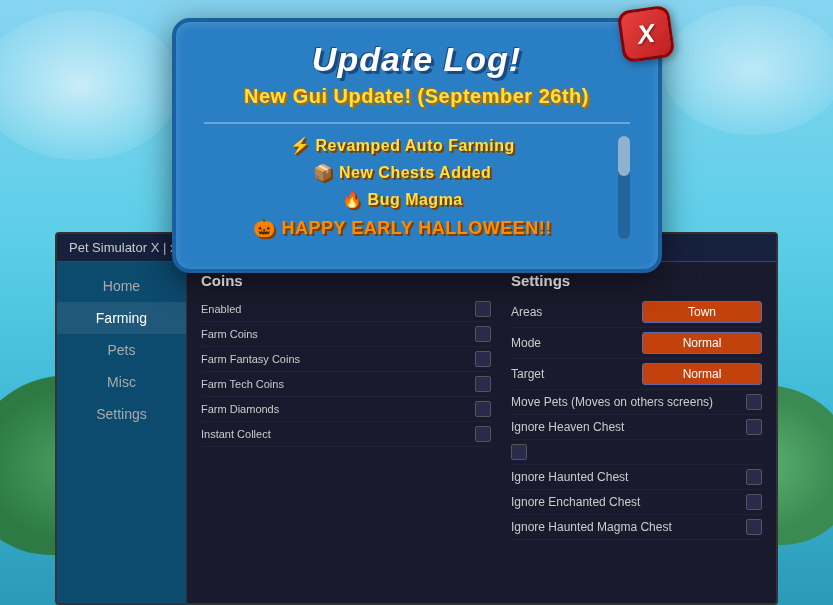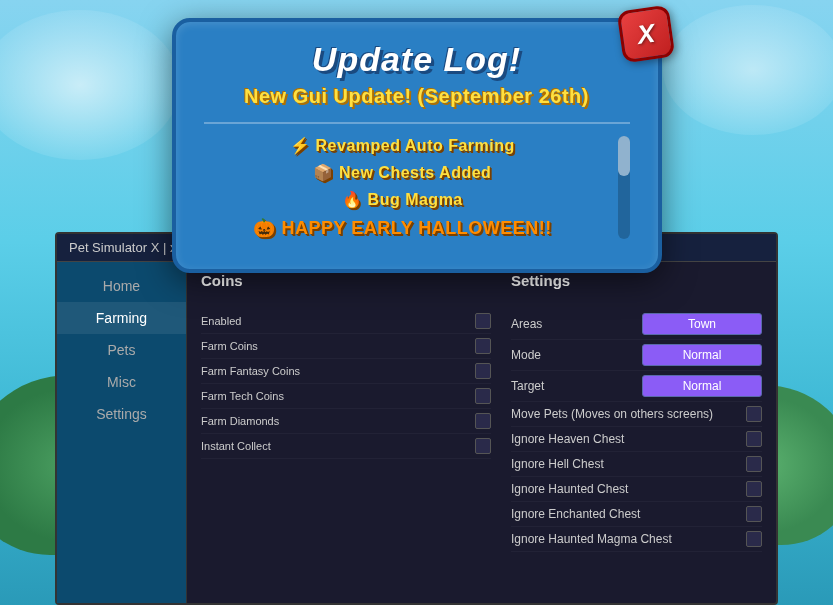--- a/index.html
+++ b/index.html
@@ -252,21 +252,21 @@
       flex: 1;
       display: flex;
       flex-direction: column;
       gap: 0;
     }
 
     .col-header {
       color: #ffffff;
       font-size: 15px;
       font-weight: bold;
-      margin-bottom: 20px;
+      margin-bottom: 8px;
     }
 
     .option-row {
       display: flex;
       align-items: center;
       justify-content: space-between;
       padding: 4px 0;
       border-bottom: 1px solid rgba(255,255,255,0.04);
     }
 
@@ -296,21 +296,21 @@
       border-bottom: 1px solid rgba(255,255,255,0.04);
     }
 
     .settings-label {
       color: #cccccc;
       font-size: 12px;
       flex: 1;
     }
 
     .settings-dropdown {
-      background: #8b5cf6;
+      background: #c2410c;
       color: #ffffff;
       font-size: 12px;
       padding: 3px 8px;
       border-radius: 3px;
       min-width: 120px;
       text-align: center;
       cursor: pointer;
       border: 1px solid #5a6aaa;
     }
 
@@ -434,21 +434,20 @@
           <span class="settings-label">Move Pets (Moves on others screens)</span>
           <div class="settings-checkbox"></div>
         </div>
 
         <div class="settings-row">
           <span class="settings-label">Ignore Heaven Chest</span>
           <div class="settings-checkbox"></div>
         </div>
 
         <div class="settings-row">
-          <span class="settings-label">Ignore Hell Chest</span>
           <div class="settings-checkbox"></div>
         </div>
 
         <div class="settings-row">
           <span class="settings-label">Ignore Haunted Chest</span>
           <div class="settings-checkbox"></div>
         </div>
 
         <div class="settings-row">
           <span class="settings-label">Ignore Enchanted Chest</span>

